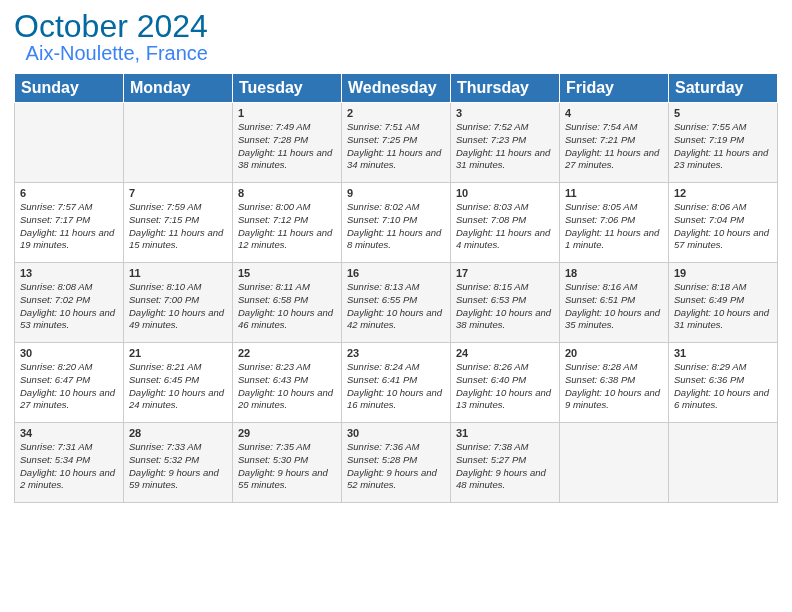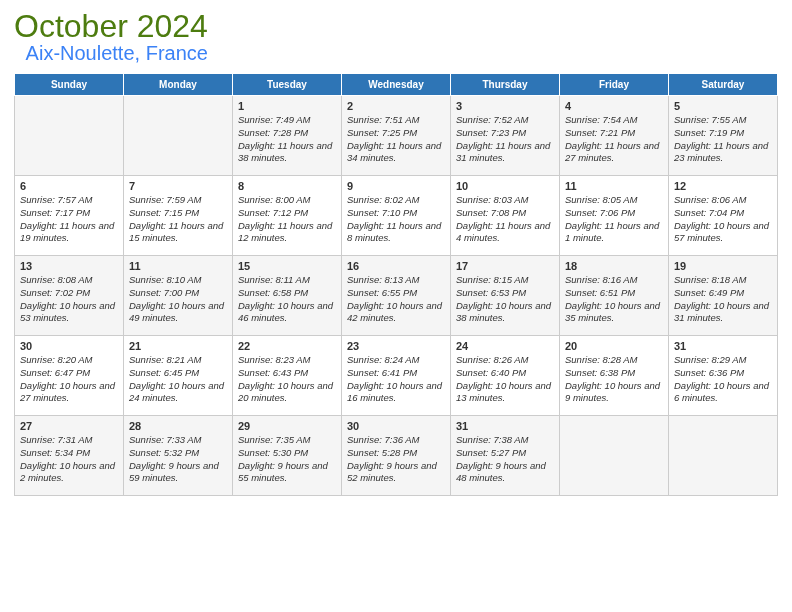--- a/index.html
+++ b/index.html
@@ -24,40 +24,40 @@
       display: flex;
       align-items: center;
       gap: 2px;
     }
     .title-block {
       text-align: right;
     }
     .month-title {
       font-size: 32px;
       font-weight: normal;
-      color: #4d7c0f;
+      color: #0369a1;
       line-height: 1;
       text-align: center;
     }
     .location-title {
       font-size: 20px;
       color: #3b82f6;
     }
     table {
       width: 100%;
       border-collapse: collapse;
       table-layout: fixed;
     }
     thead tr th {
       background-color: #2e75b6;
       color: #fff;
-      font-size: 10px;
+      font-size: 16px;
       font-weight: bold;
       padding: 5px 6px;
-      text-align: center;
+      text-align: left;
       border: 1px solid #fff;
     }
     tbody tr td {
       border: 1px solid #ccc;
       vertical-align: top;
       padding: 4px 5px;
       font-size: 10px;
       color: #333;
       height: 80px;
     }
@@ -213,21 +213,21 @@
             <span class="day-num">20</span>
             <div class="cell-content">Sunrise: 8:28 AM<br>Sunset: 6:38 PM<br>Daylight: 10 hours and 9 minutes.</div>
           </td>
           <td>
             <span class="day-num">31</span>
             <div class="cell-content">Sunrise: 8:29 AM<br>Sunset: 6:36 PM<br>Daylight: 10 hours and 6 minutes.</div>
           </td>
         </tr>
         <tr>
           <td>
-            <span class="day-num">27</span>
+            <span class="day-num">34</span>
             <div class="cell-content">Sunrise: 7:31 AM<br>Sunset: 5:34 PM<br>Daylight: 10 hours and 2 minutes.</div>
           </td>
           <td>
             <span class="day-num">28</span>
             <div class="cell-content">Sunrise: 7:33 AM<br>Sunset: 5:32 PM<br>Daylight: 9 hours and 59 minutes.</div>
           </td>
           <td>
             <span class="day-num">29</span>
             <div class="cell-content">Sunrise: 7:35 AM<br>Sunset: 5:30 PM<br>Daylight: 9 hours and 55 minutes.</div>
           </td>

